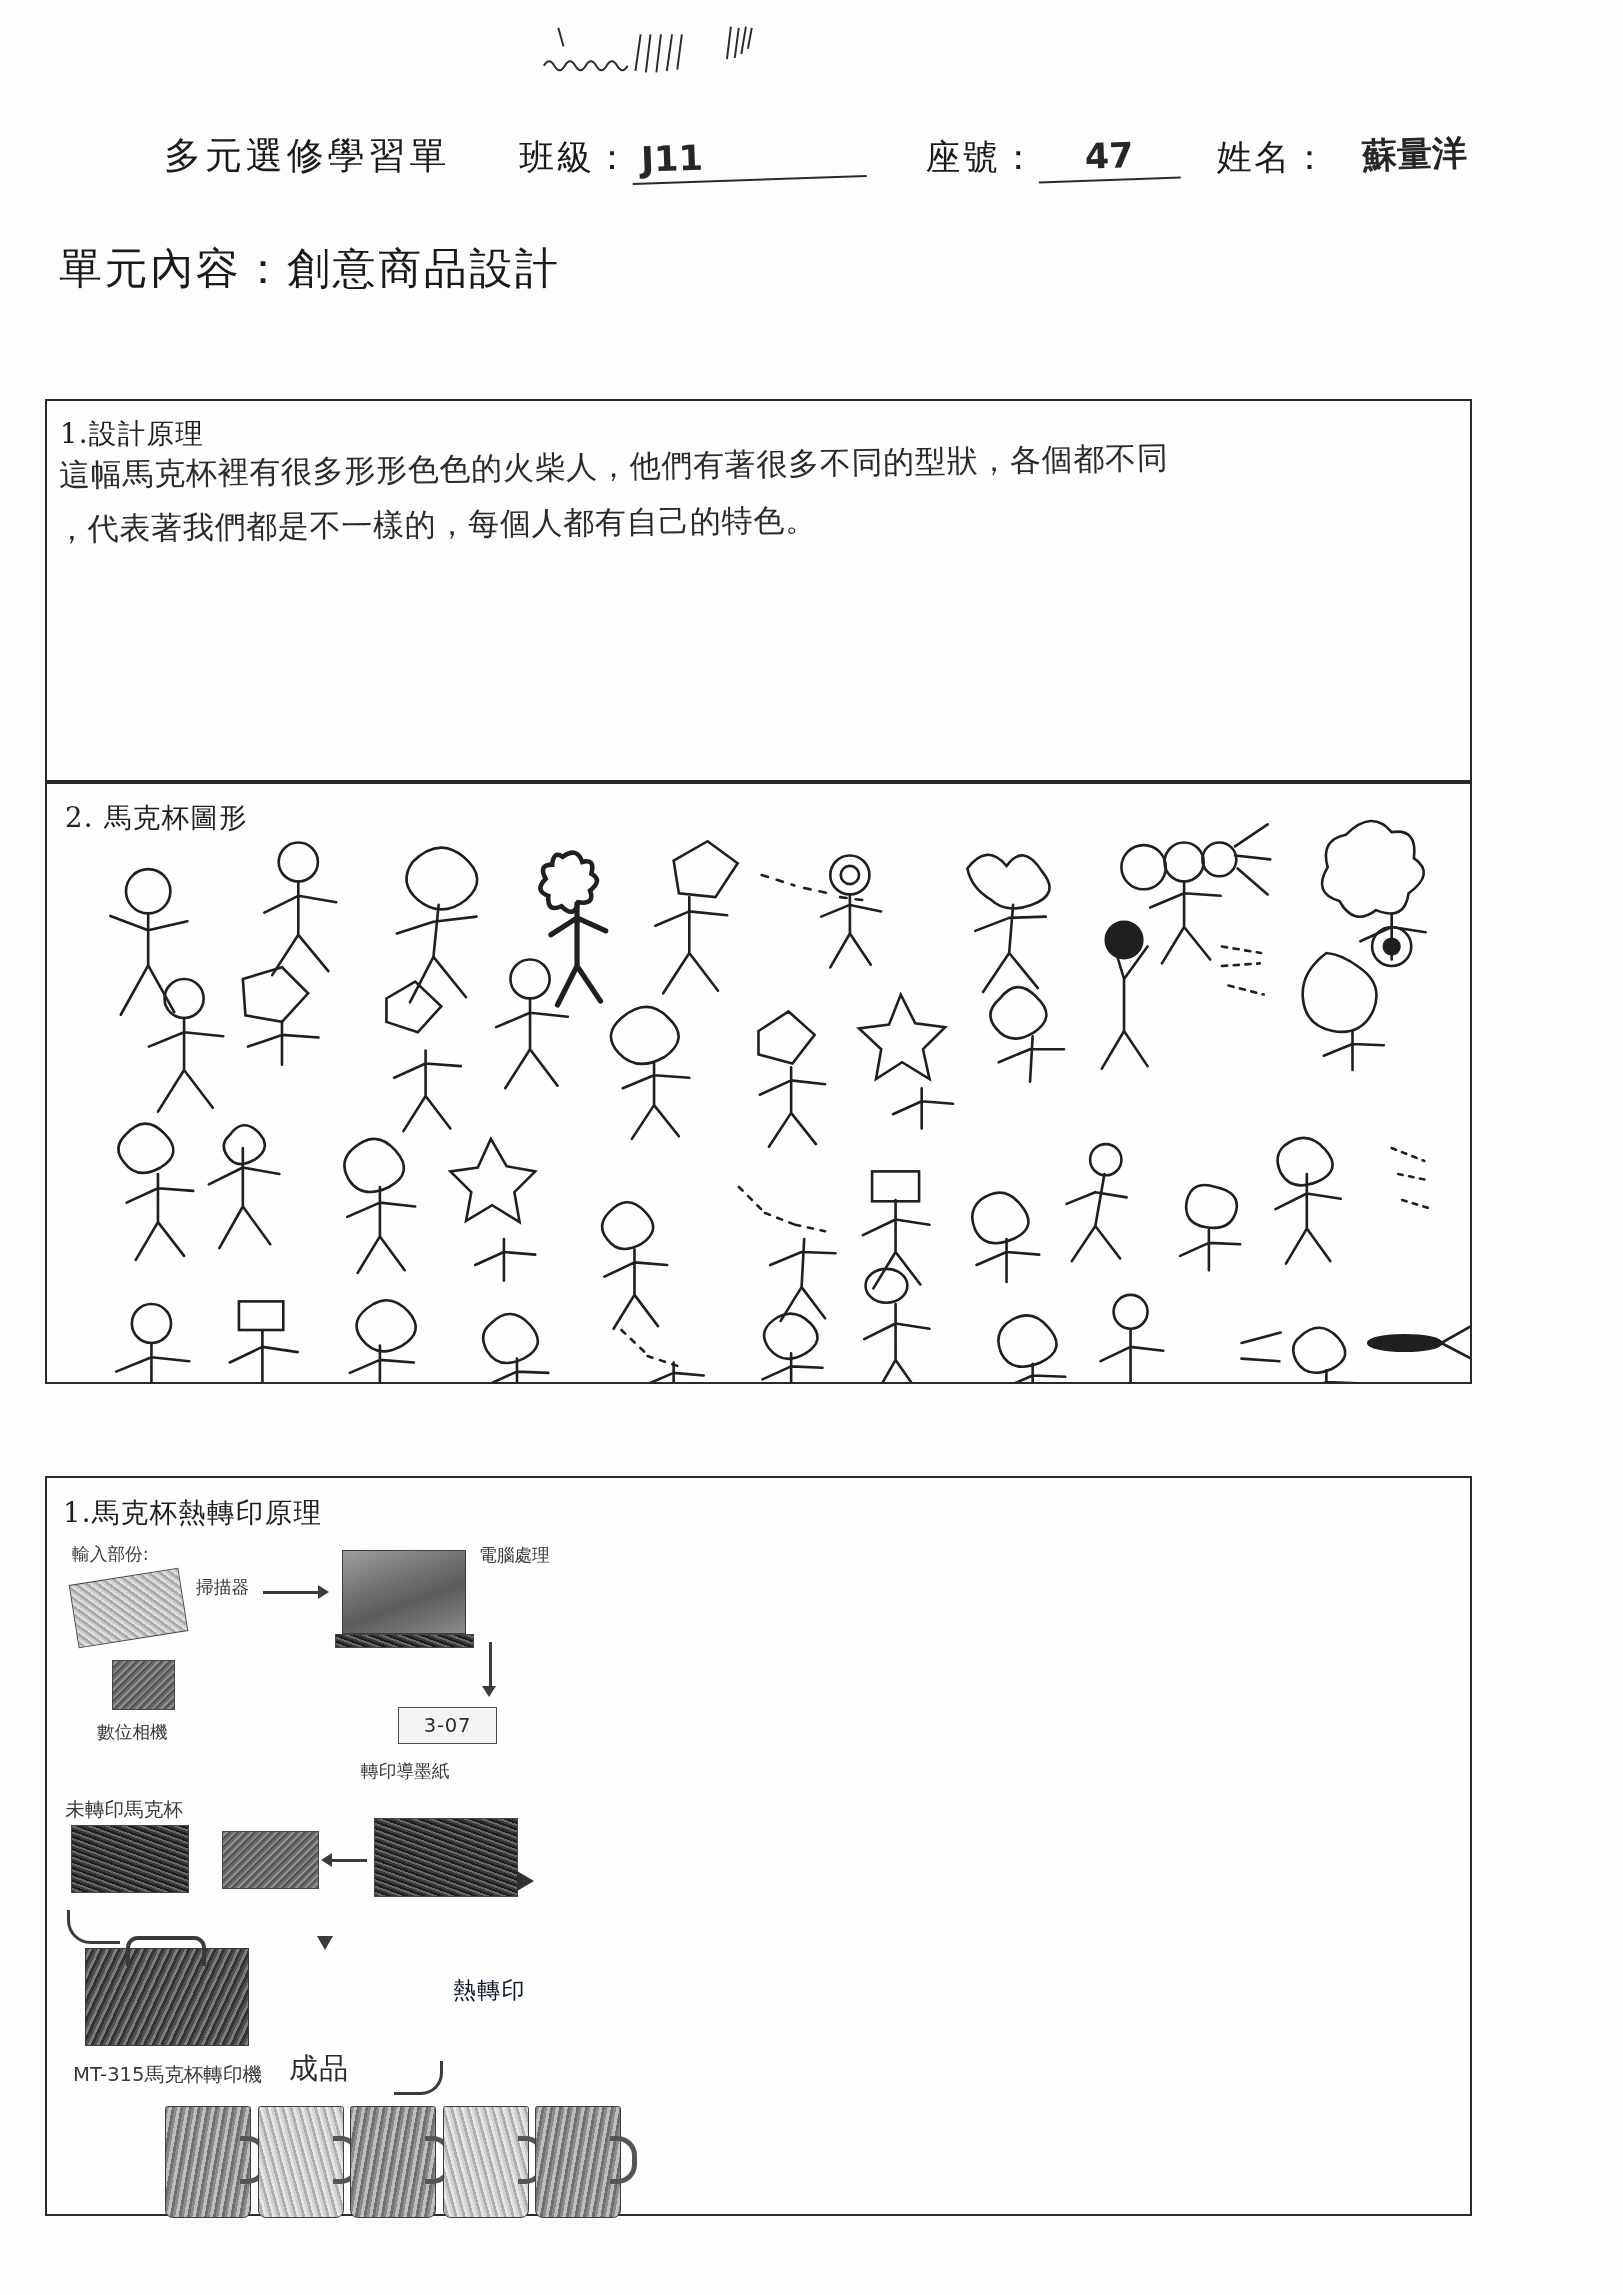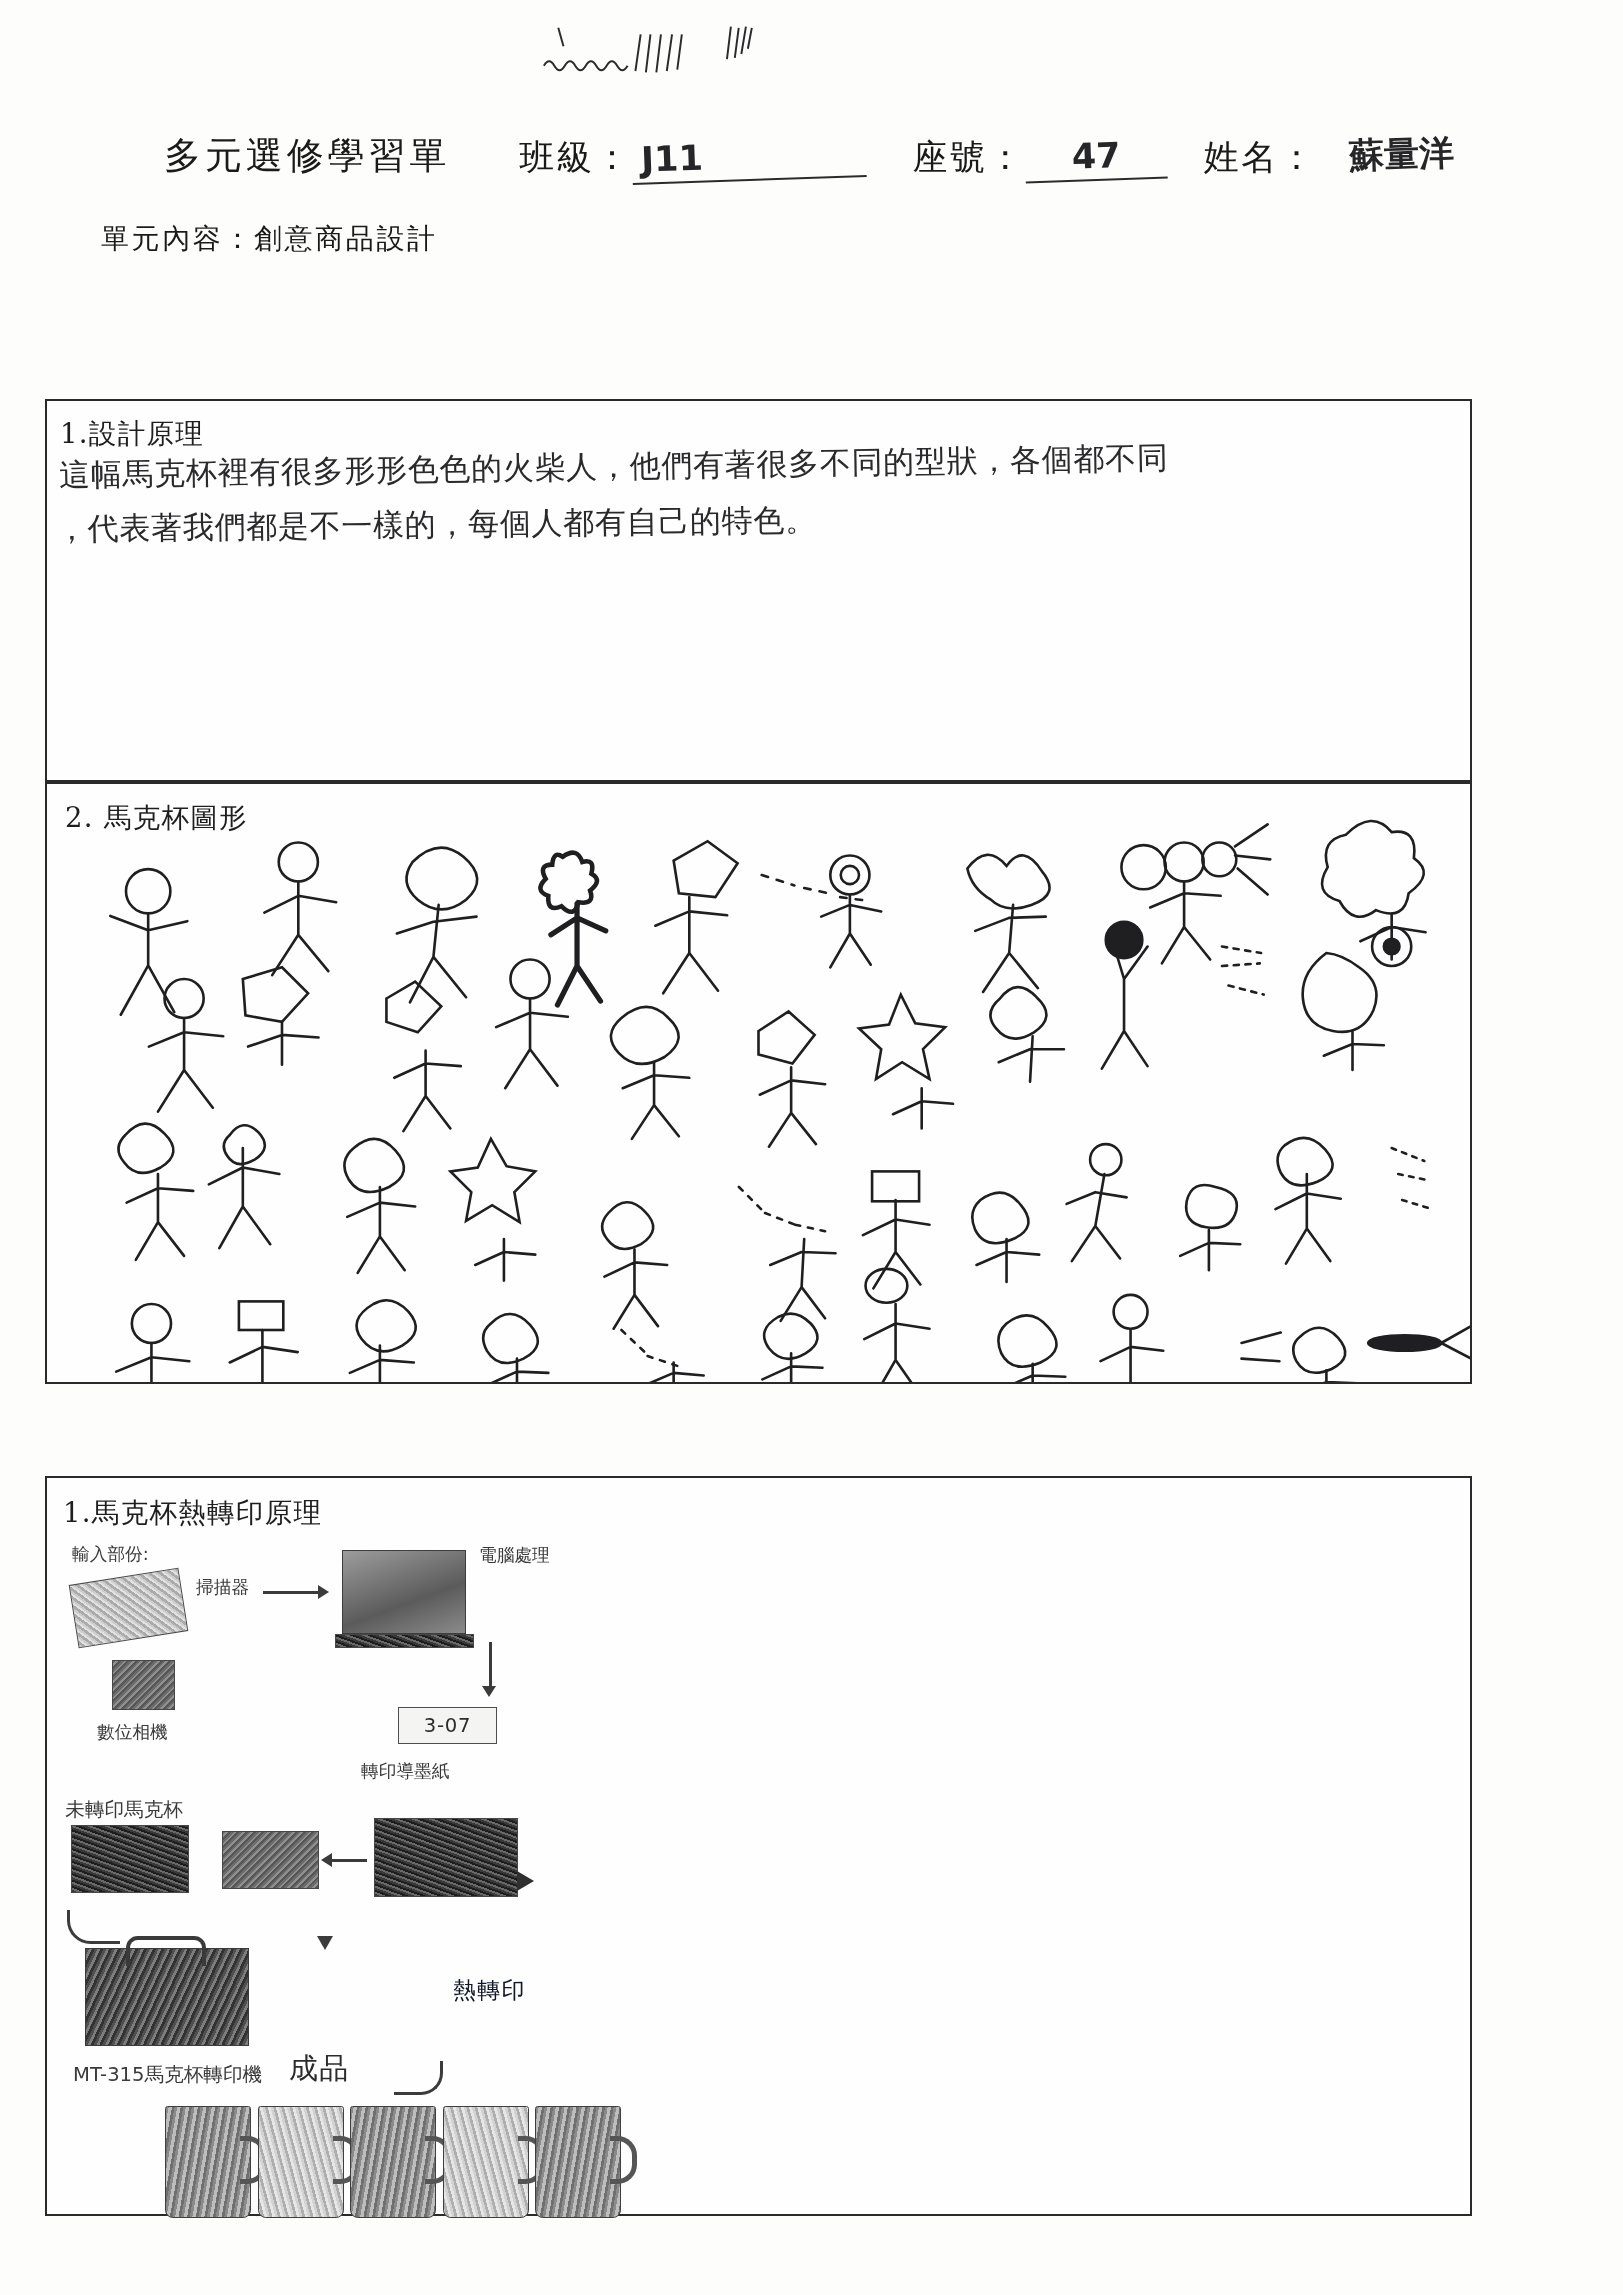--- a/index.html
+++ b/index.html
@@ -82,24 +82,23 @@
     left: 537px;
     top: 19.6px;
     width: 308px;
     height: 85px;
   }
 
   
   .unit-line {
     position: absolute;
     left: 59px;
-    top: 220px;
-    font-size: 28px;
+    top: 240px;
+    font-size: 43px;
     letter-spacing: 2.6px;
-    margin-left: 42px;
   }
 
   
   .section-heading {
     position: absolute;
     font-size: 33px;
     letter-spacing: 3.9px;
   }
   #sec1-heading { left: 59px; top: 327px; }
   #sec2-heading { left: 59px; top: 1414px; }
@@ -269,21 +268,21 @@
   </svg>
 
   <div class="header-row">
     <span class="doc-title">多元選修學習單</span>
 
     <span class="field" style="margin-left:69px;">
       <span class="field-label">班級：</span>
       <span class="field-value handwrite ink" style="min-width:216px;text-align:left;">J11</span>
     </span>
 
-    <span class="field" style="margin-left:46px;">
+    <span class="field" style="margin-left:59px;">
       <span class="field-label">座號：</span>
       <span class="field-value handwrite ink" style="min-width:124px;">47</span>
     </span>
 
     <span class="field" style="margin-left:36px;">
       <span class="field-label">姓名：</span>
       <span class="field-value handwrite ink no-rule" style="min-width:151px;">蘇量洋</span>
     </span>
   </div>
 

